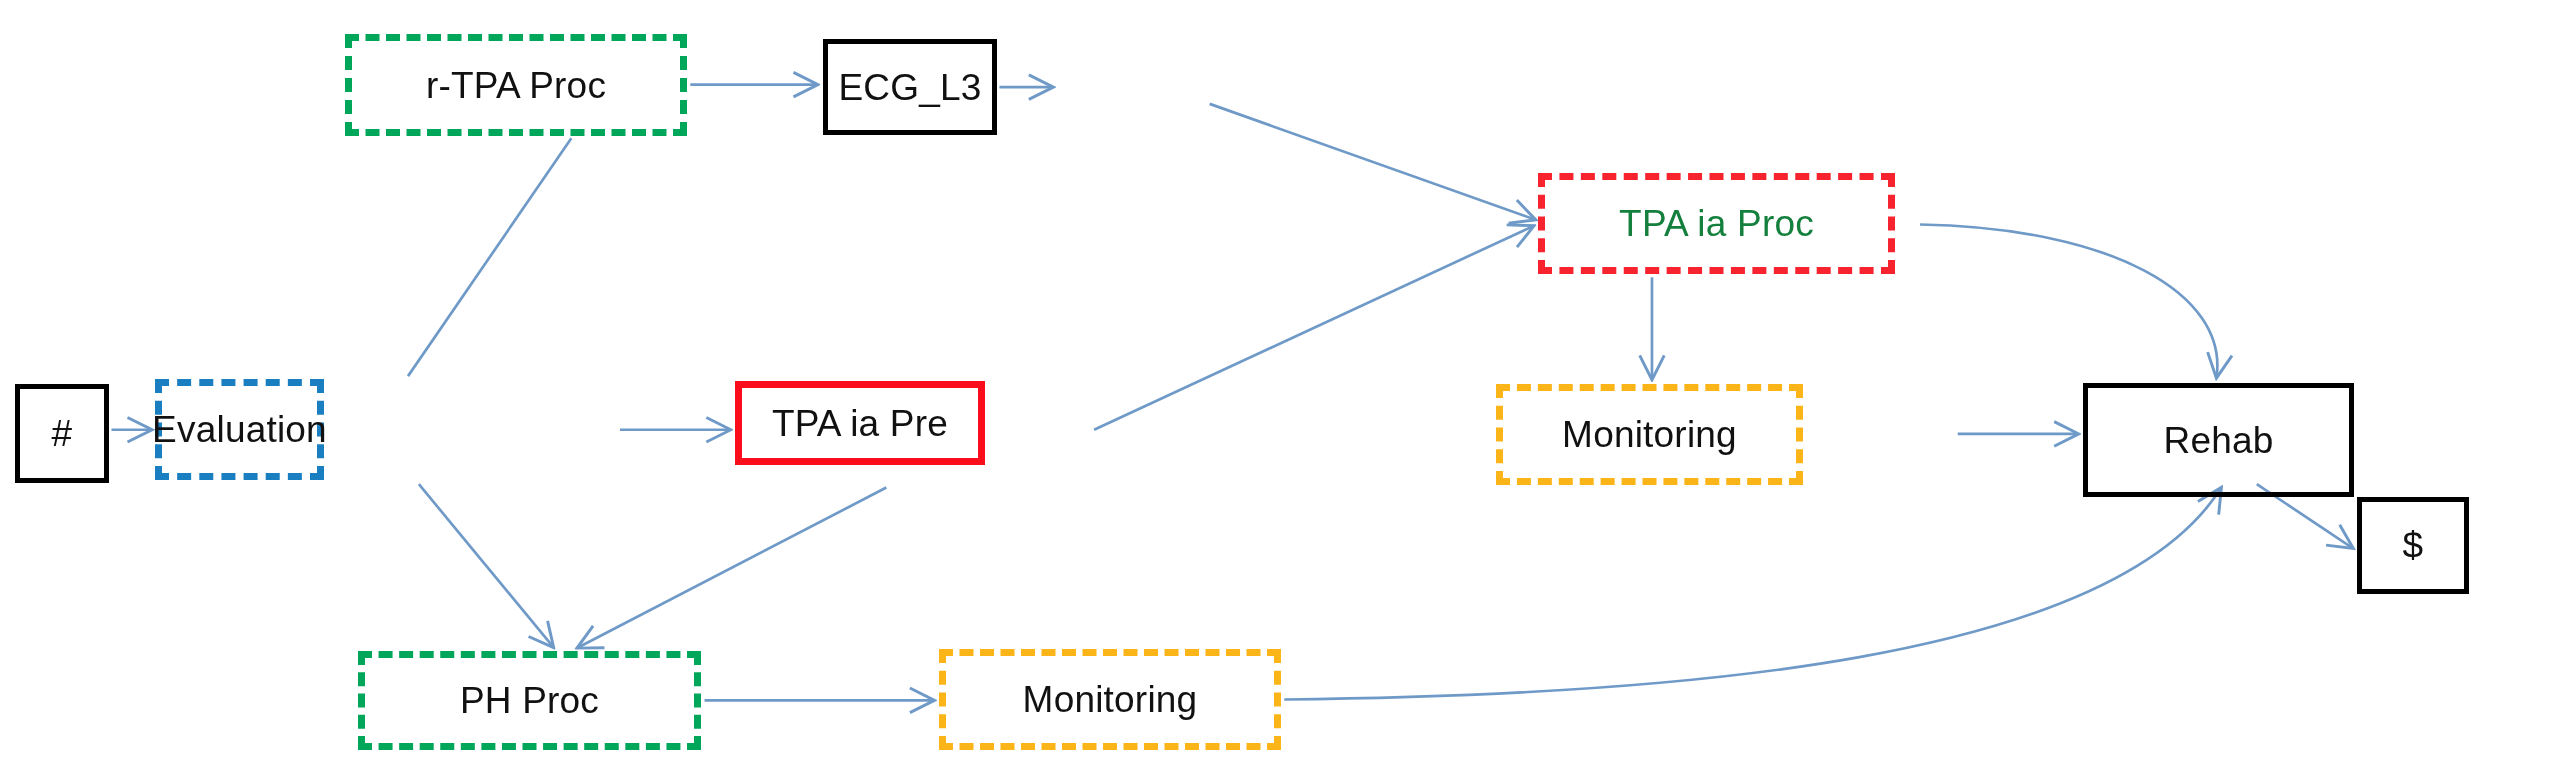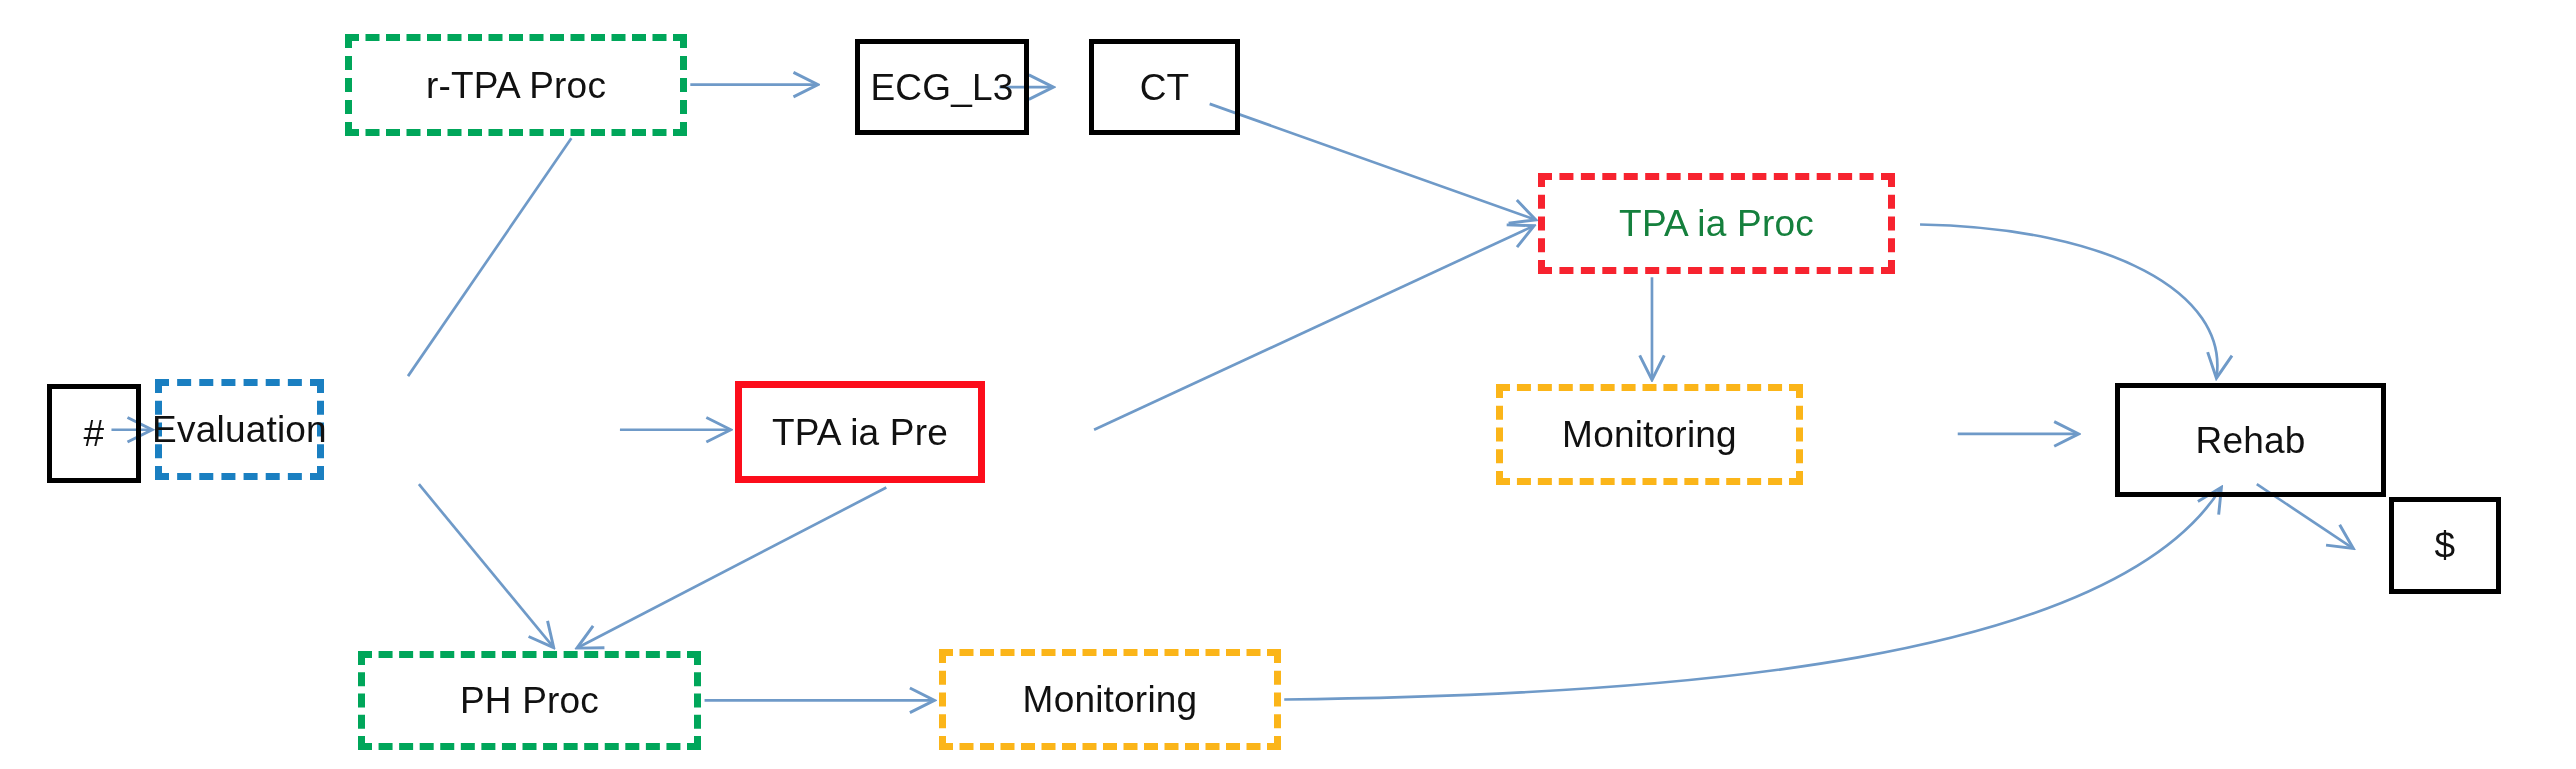--- a/index.html
+++ b/index.html
@@ -36,21 +36,21 @@
     color: #111111;
     line-height: 1;
     white-space: nowrap;
     letter-spacing: 0.2px;
   }
   .node-label {
     display: block;
     font-weight: 400;
   }
   
-  .b-solid-black { border: 5.9px solid #000000; margin-left: 32px; }
+  .b-solid-black { border: 5.9px solid #000000; }
   .b-solid-red   { border: 7.5px solid #fc0d1b; }
   .b-dash-green  { border: 7.5px dashed #00a65a; }
   .b-dash-blue   { border: 7.5px dashed #1a7fc1; }
   .b-dash-red    { border: 7.5px dashed #f7232f; }
   .b-dash-orange { border: 7.5px dashed #fbb519; text-align: right; }
 </style>
 </head>
 <body>
 
 <div id="canvas" style="background: rgb(255, 255, 255);">
@@ -94,33 +94,30 @@
       <path d="M 2694 578 L 2808 654" marker-end="url(#arrowopen)"></path>
     </g>
   </svg>
 
   <div class="node b-dash-green" style="left: 345px; top: 34px; width: 342px; height: 102px; font-size: 37px; border-color: rgb(0, 166, 90); color: rgb(17, 17, 17);">
       <span class="node-label">r-TPA Proc</span>
     </div>
   <div class="node b-solid-black" style="left: 823px; top: 39px; width: 174px; height: 96px; font-size: 37px; border-color: rgb(0, 0, 0); color: rgb(17, 17, 17);">
       <span class="node-label">ECG_L3</span>
     </div>
-  <div class="node b-solid-black" style="left: 1057px; top: 39px; width: 151px; height: 96px; font-size: 37px; border-color: rgb(0, 0, 0); color: rgb(17, 17, 17);">
-      <span class="node-label">CT</span>
-    </div>
   <div class="node b-dash-red" style="left: 1538px; top: 173px; width: 357px; height: 101px; font-size: 37px; border-color: rgb(247, 35, 47); color: #15803d;">
       <span class="node-label">TPA ia Proc</span>
     </div>
   <div class="node b-solid-black" style="left: 15px; top: 384px; width: 94px; height: 99px; font-size: 37px; border-color: rgb(0, 0, 0); color: rgb(17, 17, 17);">
       <span class="node-label">#</span>
     </div>
   <div class="node b-dash-blue" style="left: 155px; top: 379px; width: 169px; height: 101px; font-size: 37px; border-color: rgb(26, 127, 193); color: rgb(17, 17, 17);">
       <span class="node-label">Evaluation</span>
     </div>
-  <div class="node b-solid-red" style="left: 735px; top: 381px; width: 250px; height: 102px; font-size: 37px; border-color: rgb(252, 13, 27); color: rgb(17, 17, 17);">
+  <div class="node b-solid-red" style="left: 735px; top: 381px; width: 250px; height: 84px; font-size: 37px; border-color: rgb(252, 13, 27); color: rgb(17, 17, 17);">
       <span class="node-label">TPA ia Pre</span>
     </div>
   <div class="node b-dash-orange" style="left: 1496px; top: 384px; width: 307px; height: 101px; font-size: 37px; border-color: rgb(251, 181, 25); color: rgb(17, 17, 17);">
       <span class="node-label">Monitoring</span>
     </div>
   <div class="node b-solid-black" style="left: 2083px; top: 383px; width: 271px; height: 114px; font-size: 37px; border-color: rgb(0, 0, 0); color: rgb(17, 17, 17);">
       <span class="node-label">Rehab</span>
     </div>
   <div class="node b-solid-black" style="left: 2357px; top: 497px; width: 112px; height: 97px; font-size: 37px; border-color: rgb(0, 0, 0); color: rgb(17, 17, 17);">
       <span class="node-label">$</span>

